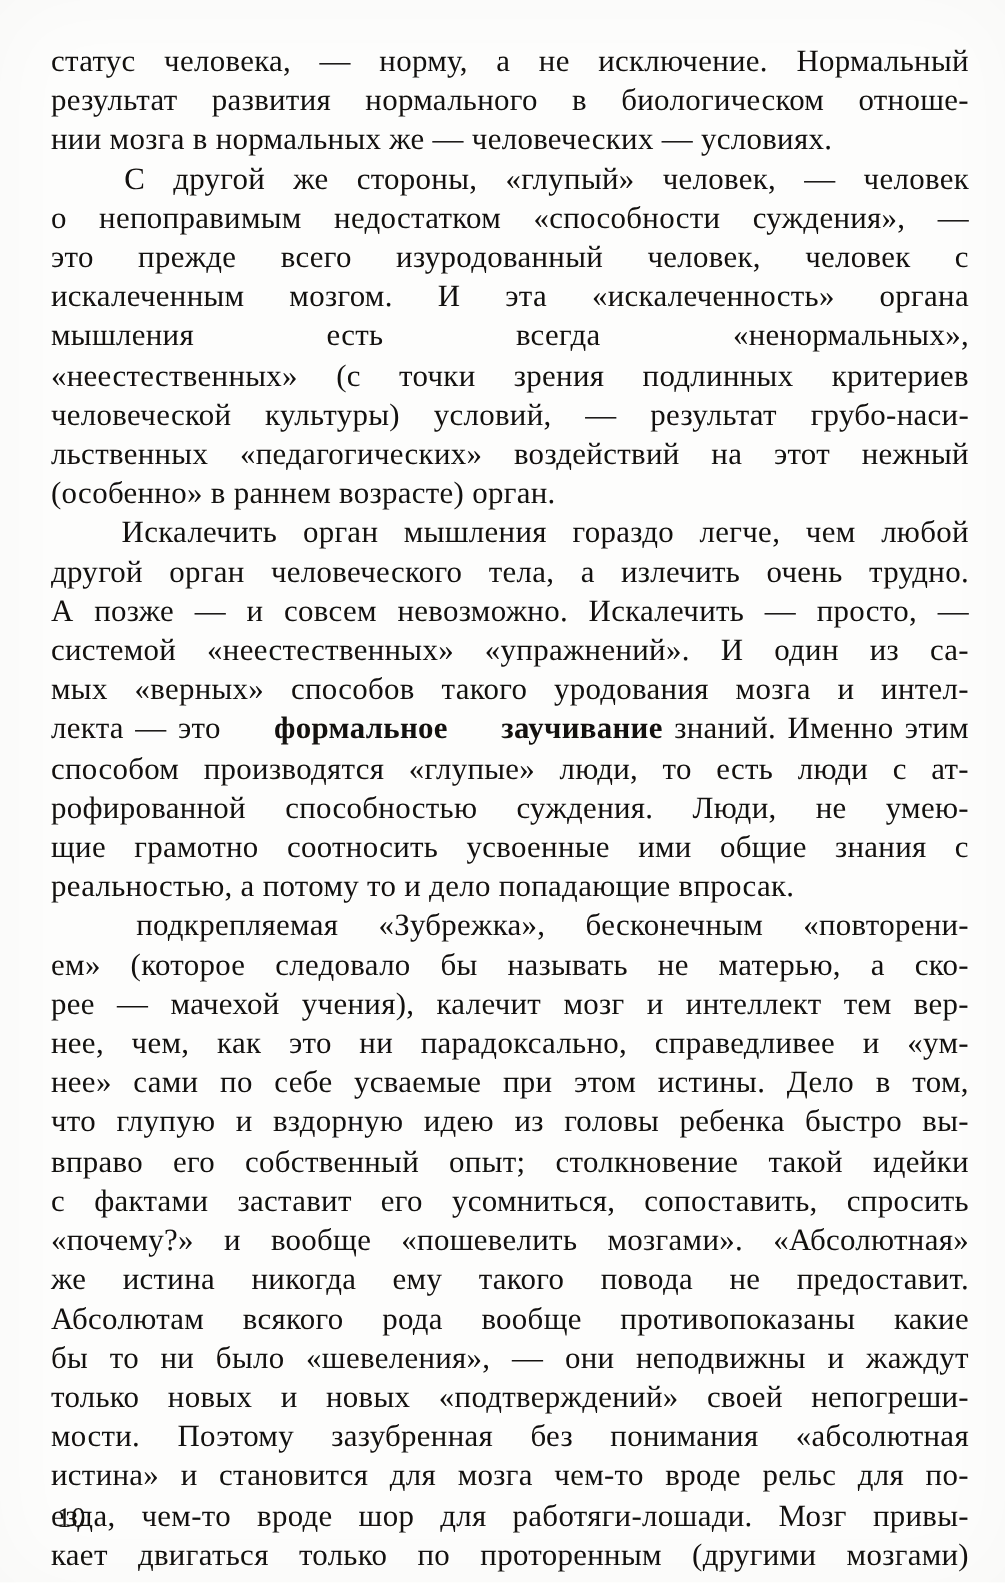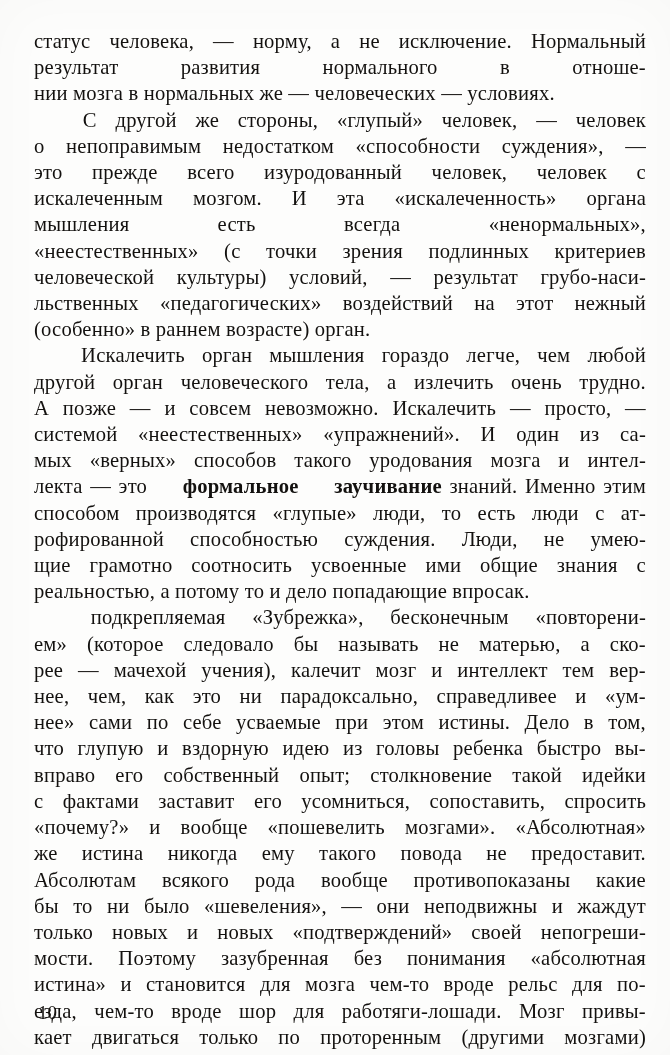--- a/index.html
+++ b/index.html
@@ -97,20 +97,21 @@
           <span>а</span>
           <span>не</span>
           <span>исключение.</span>
           <span>Нормальный</span>
         </div>
         <div class="line just">
           <span>результат</span>
           <span>развития</span>
           <span>нормального</span>
           <span>в</span>
+          <span>биологическом</span>
           <span>отноше-</span>
         </div>
         <div class="line last">нии мозга в нормальных же — человеческих — условиях.</div>
       </div>
       <div class="para">
         <div class="line just">
           <span class="indent"></span>
           <span>С</span>
           <span>другой</span>
           <span>же</span>

